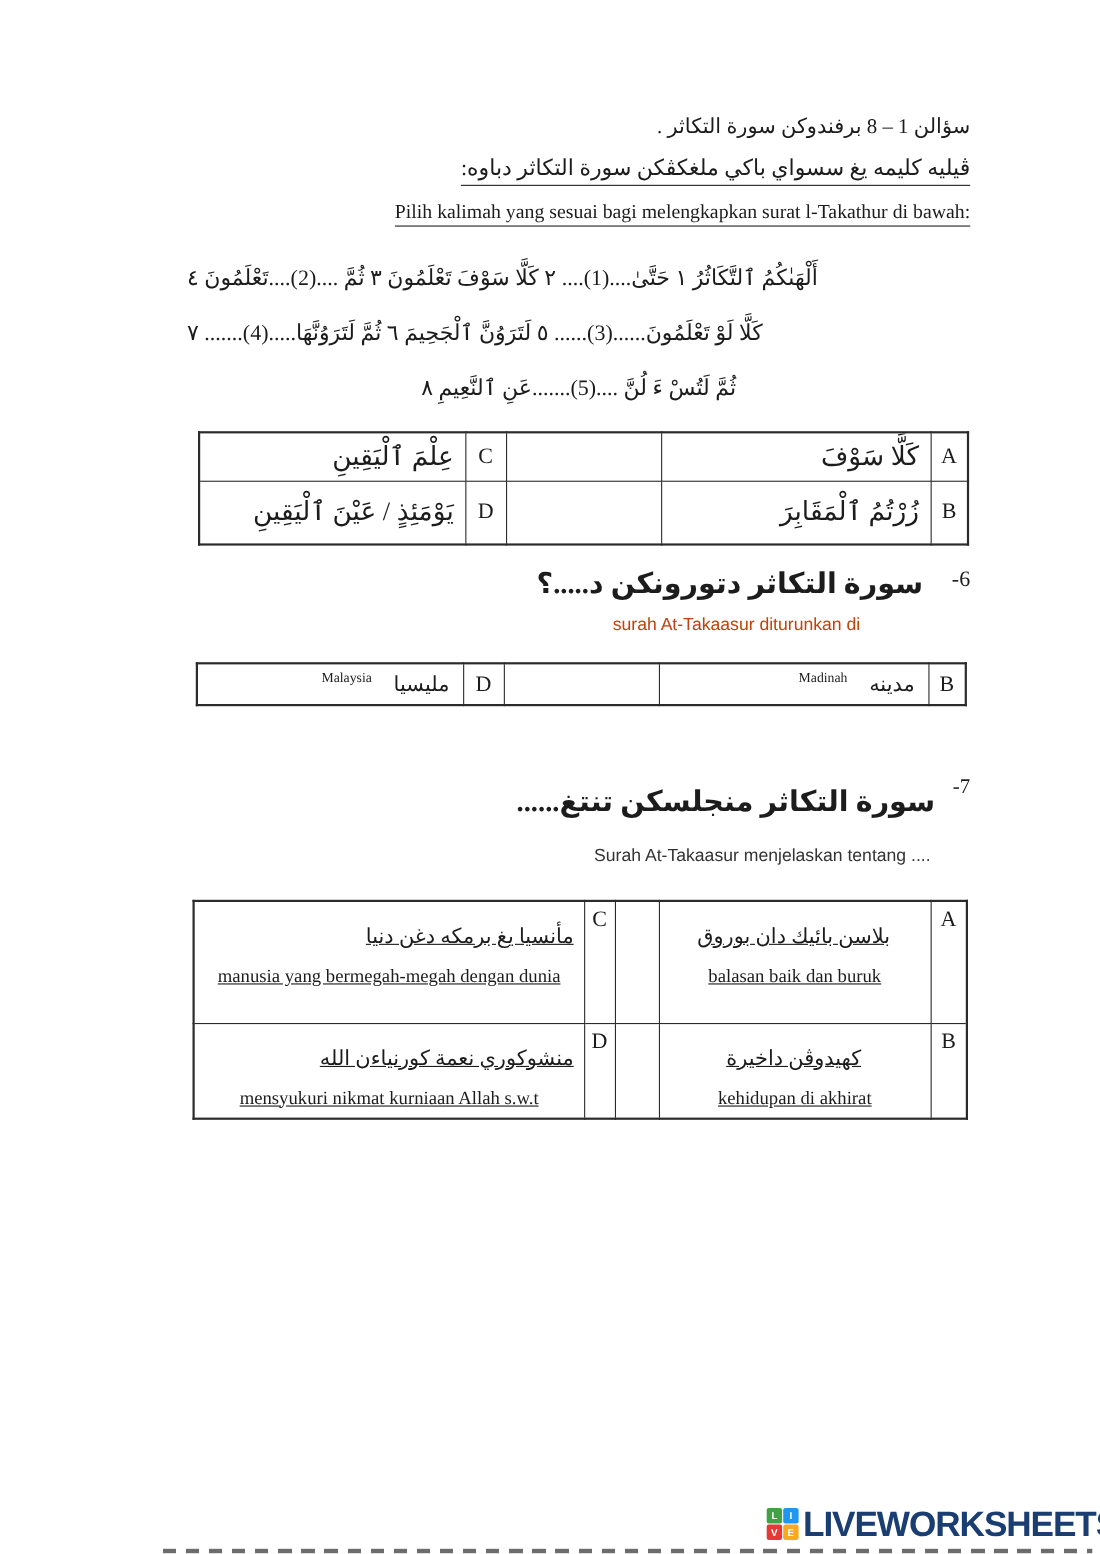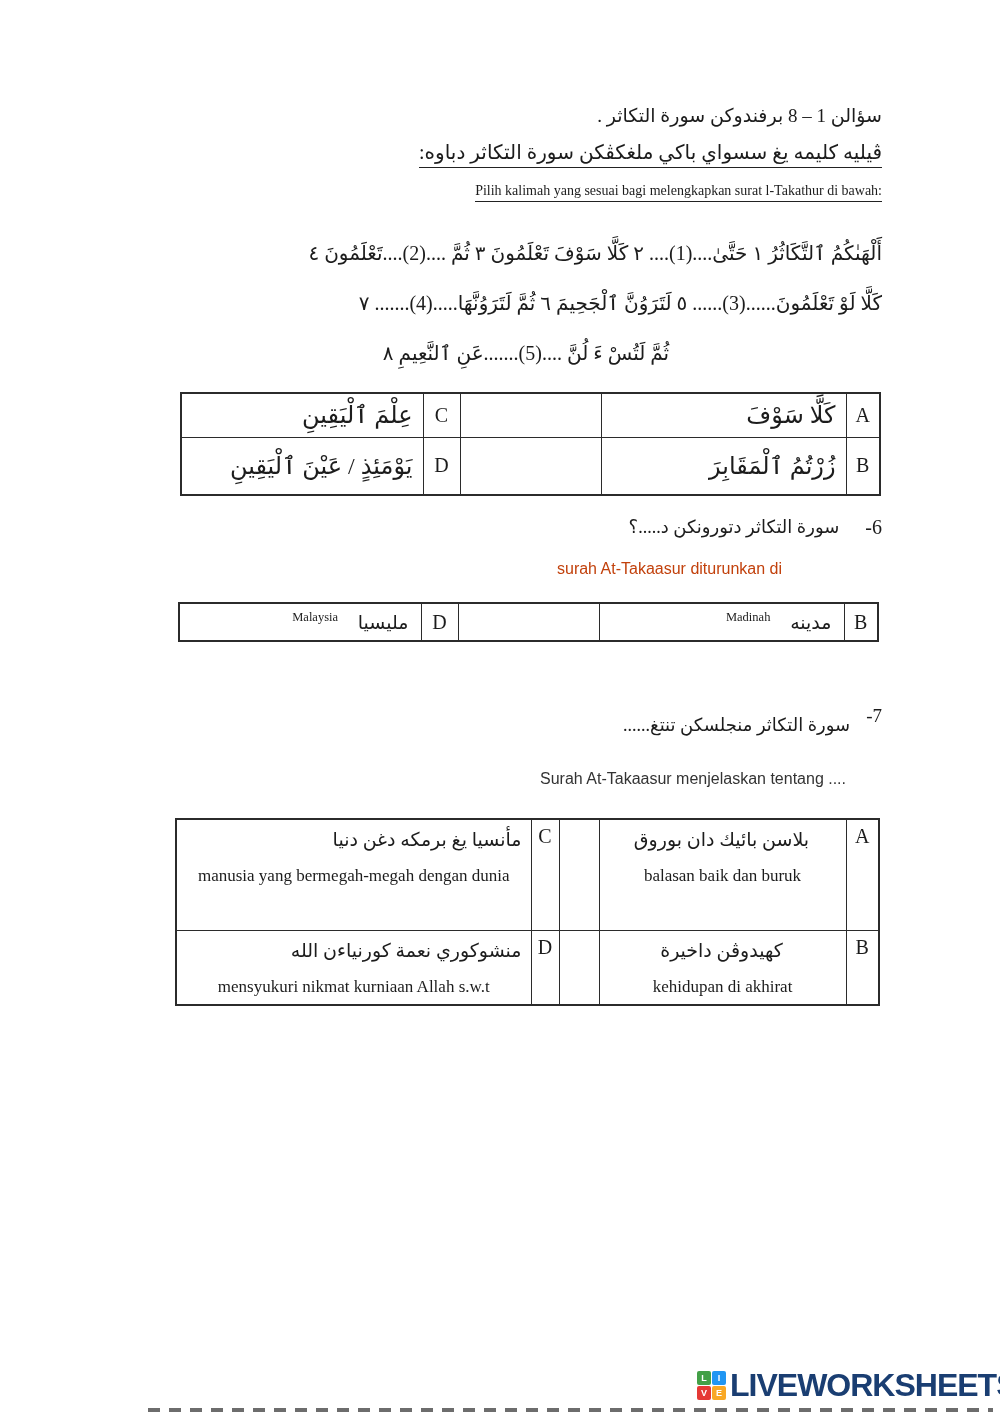--- a/index.html
+++ b/index.html
@@ -6,53 +6,53 @@
   body{width:1000px;height:1413px;position:relative;overflow:hidden;
        font-family:"Liberation Serif","DejaVu Sans",serif;color:#1c1c1c;}
   .abs{position:absolute;}
 
   
   .header{left:170px;top:104px;width:712px;text-align:right;}
   .h-ar1{direction:rtl;font-size:19px;white-space:nowrap;}
   .uwrap{margin-top:13px;}
   .h-ar2{direction:rtl;display:inline-block;font-size:20px;white-space:nowrap;
          padding-bottom:3px;border-bottom:1.6px solid #222;}
-  .h-lat{display:inline-block;font-size:14px;white-space:nowrap;
+  .h-lat{display:inline-block;font-size:18px;white-space:nowrap;
          padding-bottom:2px;border-bottom:1.6px solid #222;text-align:right;}
 
   
   .quran{left:170px;top:228px;width:712px;direction:rtl;}
-  .qline{font-size:20px;line-height:50px;text-align:right;white-space:nowrap;}
+  .qline{font-size:20px;line-height:50px;text-align:left;white-space:nowrap;}
   .qline.center{text-align:center;}
 
   
   table.opt{border-collapse:collapse;table-layout:fixed;}
   table.opt{border:2px solid #2b2b2b;}
   table.opt td{border:1.6px solid #2b2b2b;overflow:hidden;}
   .cell-letter{font-size:20px;text-align:center;vertical-align:middle;}
   .cell-ar{direction:rtl;text-align:right;padding-right:10px;font-size:24px;vertical-align:middle;}
   .t1{left:180px;top:392px;}
   .t2{left:178px;top:602px;}
   .t2 .cell-ar{font-size:19px;padding-right:12px;}
   .small-lat{font-size:12.5px;position:relative;top:-8px;margin-right:15px;
              font-family:"Liberation Serif",serif;direction:ltr;display:inline-block;}
   .t3{left:175px;top:818px;}
   .t3 .cell-letter{vertical-align:top;padding-top:5px;}
-  .t3cell{vertical-align:top;padding-top:2px;}
+  .t3cell{vertical-align:top;padding-top:14px;text-decoration:underline;}
   .ar3{direction:rtl;text-align:right;padding:2px 8px 0 6px;font-size:19px;line-height:32px;}
   .ar3.centerish{text-align:center;}
   .lat3{font-size:17px;text-align:center;line-height:33px;margin-top:3px;}
 
   
   .qhead{width:712px;left:170px;direction:rtl;display:flex;align-items:flex-start;}
   .q6{top:516px;}
   .q7{top:714px;}
   .marker{direction:ltr;font-size:20px;white-space:nowrap;}
   .q7 .marker{position:relative;top:-9px;font-size:19px;}
-  .qar{font-size:18px;direction:rtl;margin-right:26px;white-space:nowrap;}
+  .qar{font-size:26px;direction:rtl;margin-right:26px;white-space:nowrap;font-weight:bold;}
   .q7 .qar{margin-right:16px;}
   .sub6{left:170px;top:560px;width:712px;text-align:right;padding-right:100px;box-sizing:border-box;
         font-family:"Liberation Sans",sans-serif;font-size:16px;color:#c2410c;}
   .sub7{left:170px;top:770px;width:712px;text-align:right;padding-right:36px;box-sizing:border-box;
         font-family:"Liberation Sans",sans-serif;font-size:16px;color:#333;}
 
   
   .logo{left:697px;top:1367px;display:flex;align-items:center;}
   .logo-grid{width:30px;height:30px;display:flex;flex-wrap:wrap;margin-right:3px;}
   .tile{width:14px;height:14px;margin:0 1px 1px 0;border-radius:2px;

